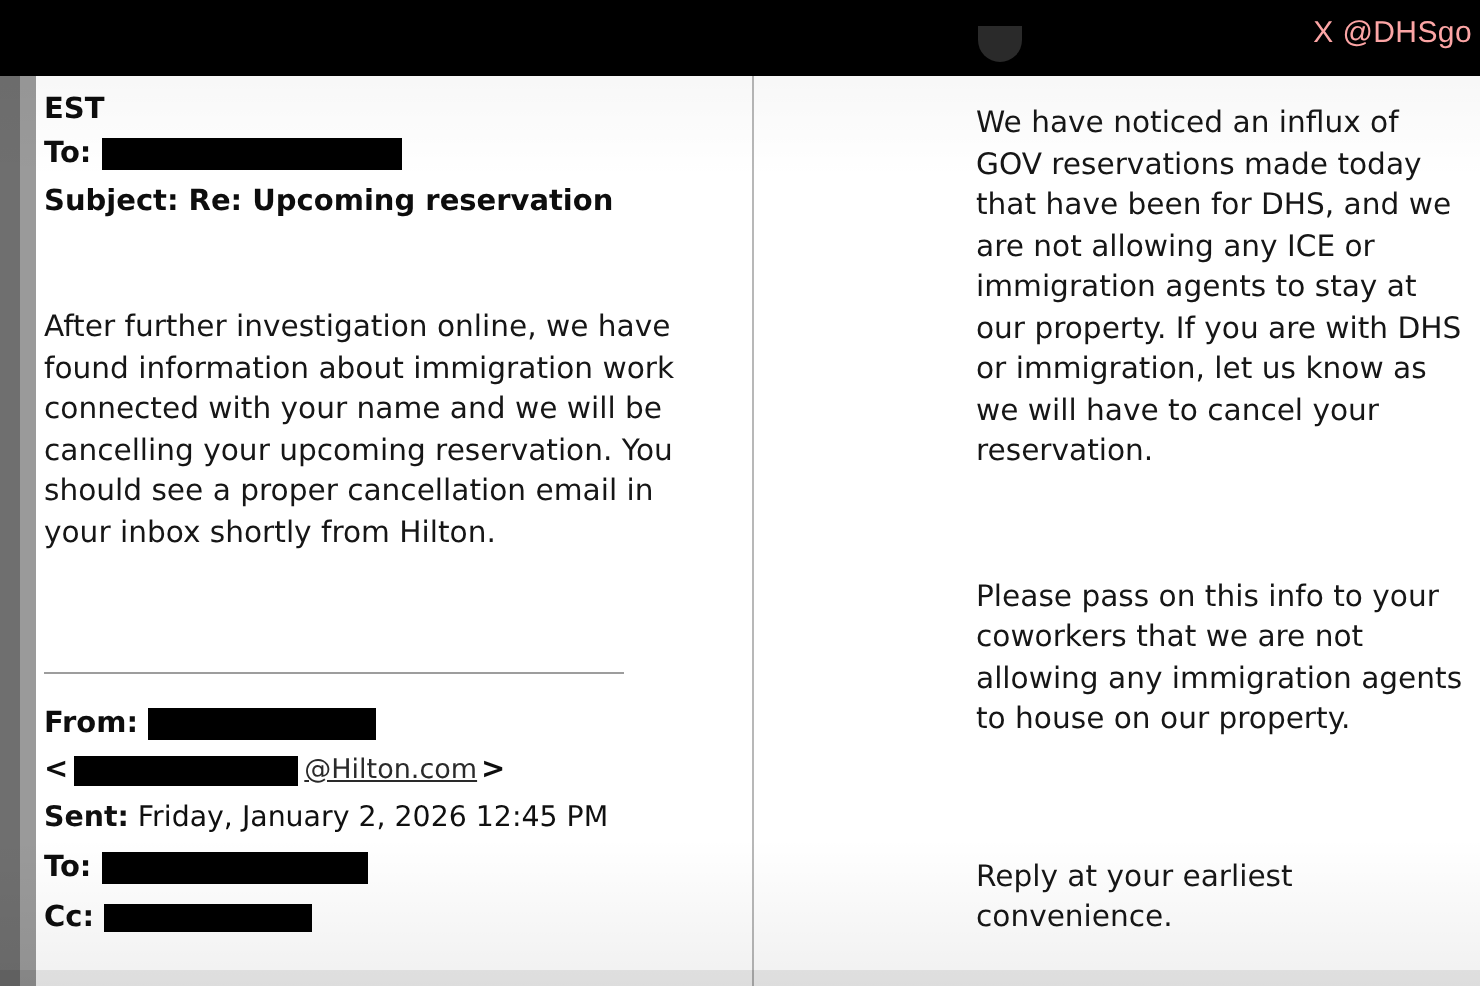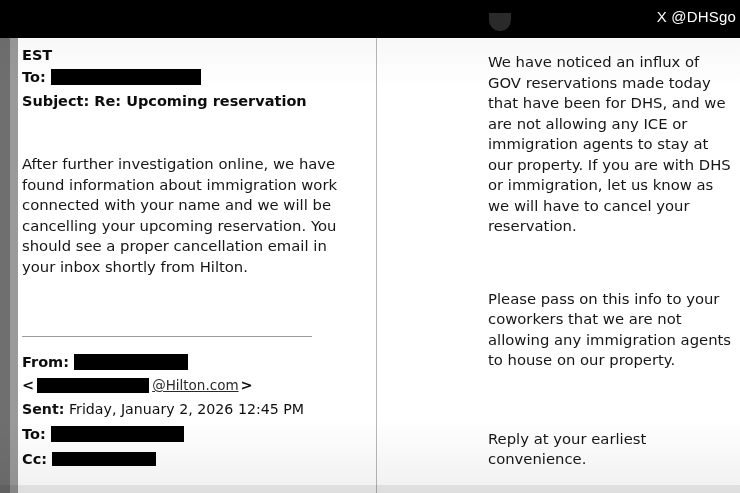--- a/index.html
+++ b/index.html
@@ -25,21 +25,21 @@
     top: 0; left: 0;
     width: 740px;
     height: 38px;
     background: #000000;
     z-index: 10;
   }
   .top-bar .handle {
     position: absolute;
     right: 4px;
     top: 8px;
-    color: #ffffff;
+    color: #fca5a5;
     font-size: 15px;
     font-family: "Liberation Sans", sans-serif;
     white-space: nowrap;
     letter-spacing: 0.2px;
   }
   .top-bar .notch {
     position: absolute;
     left: 489px;
     top: 13px;
     width: 22px;

